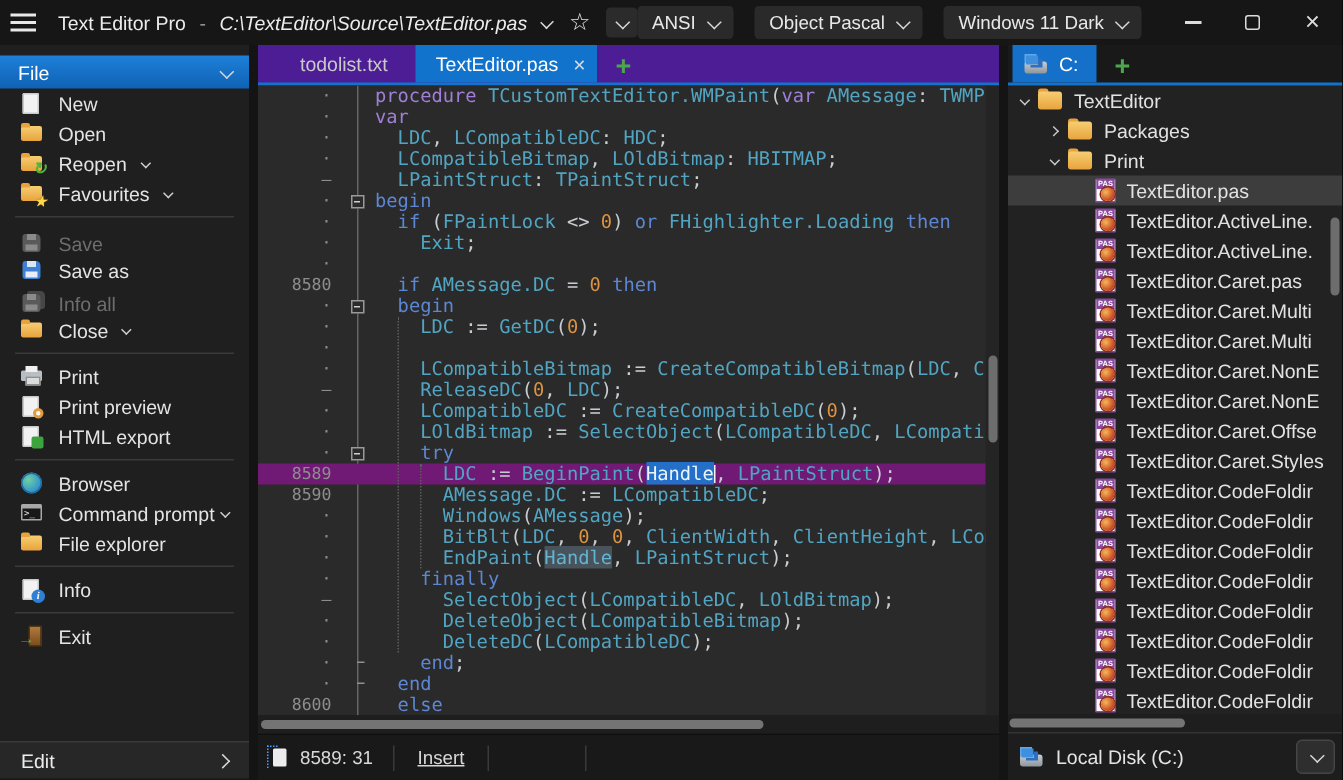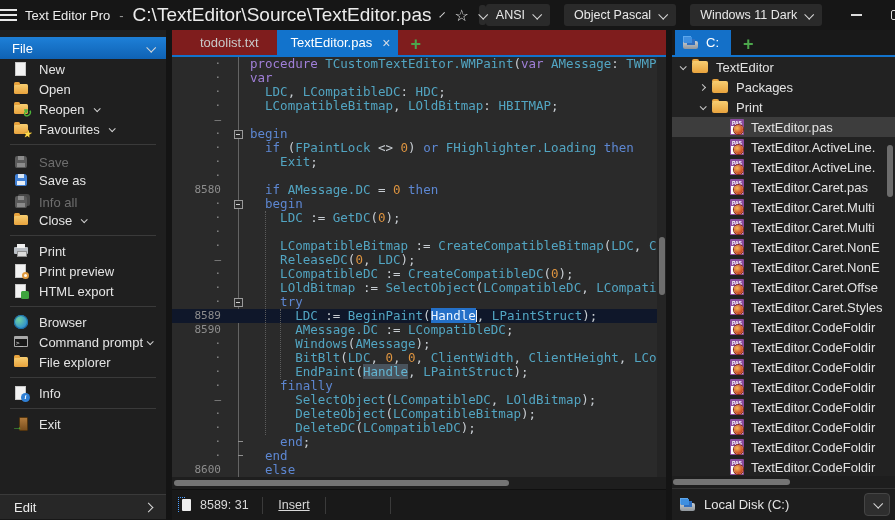--- a/index.html
+++ b/index.html
@@ -8,21 +8,21 @@
   .window { position:relative; width:895px; height:520px; background:#151515; overflow:hidden; color:#e4e4e4; }
 
   
   .titlebar { position:absolute; top:0; left:0; right:0; height:30px; background:#161616; display:flex; align-items:center; }
   .hamburger { width:38px; height:30px; display:flex; align-items:center; justify-content:center; cursor:pointer; }
   .hamburger i { display:block; width:17px; height:2px; background:#e8e8e8; position:relative; }
   .hamburger i::before, .hamburger i::after { content:""; position:absolute; left:0; width:17px; height:2px; background:#e8e8e8; }
   .hamburger i::before { top:-5px; } .hamburger i::after { top:5px; }
   .tb-title { font-size:13px; color:#ececec; margin-left:8px; white-space:nowrap; }
   .tb-dash { color:#9a9a9a; margin:0 9px; font-size:13px; }
-  .tb-path { font-size:19px; color:#ececec; white-space:nowrap; }
+  .tb-path { font-size:13px; color:#ececec; white-space:nowrap;font-style:italic; }
   .chev { display:inline-block; width:7px; height:7px; border-right:1.6px solid #d8d8d8; border-bottom:1.6px solid #d8d8d8; transform:rotate(45deg) translateY(-1px); }
   .chev.r { transform:rotate(-45deg); }
   .chev.sm { width:5px; height:5px; }
   .tb-path-chev { margin:0 8px 0 10px; }
   .tb-star { font-size:16px; color:#e6e6e6; margin:0 4px; cursor:pointer; }
   .tb-chevbtn { width:26px; height:20px; background:#2b2b2b; border-radius:3px; display:flex; align-items:center; justify-content:center; margin-left:6px; cursor:pointer; }
   .tb-group { display:flex; align-items:center; margin-left:auto; }
   .tb-drop { height:22px; background:#2a2a2a; border-radius:3px; display:flex; align-items:center; gap:8px; padding:0 10px; font-size:12.5px; color:#e8e8e8; margin-right:14px; cursor:pointer; white-space:nowrap; }
   .wc { width:40px; height:30px; display:flex; align-items:center; justify-content:center; color:#dcdcdc; cursor:pointer; }
   .wc-min i { display:block; width:11px; height:1.5px; background:#dcdcdc; }
@@ -70,32 +70,32 @@
   .icdoor { position:absolute; right:1px; top:1px; width:9px; height:14px; background:linear-gradient(#b07a3c,#7a4e1e); border:1px solid #53350f; border-radius:1px; }
   .icarrow { position:absolute; left:-1px; top:4px; color:#4db53a; font-size:11px; font-weight:bold; }
   .icarrow::after { content:"\2192"; }
 
   
   .split-l { position:absolute; top:30px; left:166px; width:6px; bottom:0; background:#141414; cursor:col-resize; }
   .split-r { position:absolute; top:30px; left:666px; width:6px; bottom:0; background:#141414; cursor:col-resize; }
 
   
   .center { position:absolute; top:30px; left:172px; width:494px; bottom:0; display:flex; flex-direction:column; }
-  .tabbar { height:27px; background:#7f1d1d; border-bottom:2px solid #1273cc; display:flex; align-items:flex-end; }
+  .tabbar { height:27px; background:#4c1d95; border-bottom:2px solid #1273cc; display:flex; align-items:flex-end; }
   .tab { height:25px; display:flex; align-items:center; padding:0 14px; font-size:13px; color:#c9c9c9; cursor:pointer; white-space:nowrap; margin-left:14px; }
   .tab.active { background:#1273cc; color:#fff; margin-left:4px; padding-right:8px; }
   .tab .tclose { margin-left:10px; color:#d7dde6; font-size:14px; line-height:12px; cursor:pointer; }
   .tab-add { color:#4ca64c; font-size:18px; font-weight:bold; margin:0 0 2px 12px; cursor:pointer; line-height:18px; }
 
   
   .editor { position:relative; height:420px; background:#2a2a2a; overflow:hidden; font-family:"DejaVu Sans Mono",monospace; font-size:12.5px; }
   .foldline { position:absolute; left:66px; top:0; bottom:0; width:1px; background:#646464; }
   .guide { position:absolute; width:0; border-left:1px dotted #5c5c5c; }
   .cl { display:flex; height:14px; line-height:14px; position:relative; }
-  .cl.cur { background:#0f172a; }
+  .cl.cur { background:#701a75; }
   .g { width:58px; flex:none; text-align:right; padding-right:9px; color:#8d8d8d; font-size:11px; }
   .fold { width:16px; flex:none; position:relative; }
   .fm-open { position:absolute; left:3.5px; top:2.5px; width:9px; height:9px; border:1px solid #9a9a9a; background:#2b2b2b; }
   .fm-open::after { content:""; position:absolute; left:1.5px; top:3px; width:4px; height:1px; background:#d0d0d0; }
   .fm-end { position:absolute; left:8px; top:0; width:5px; height:7px; border-bottom:1px solid #909090; }
   .ct { white-space:pre; padding-left:4px; }
   .tk-k { color:#a07fd8; } .tk-f { color:#5d87d2; } .tk-i { color:#52a5c2; }
   .tk-n { color:#dd9440; } .tk-s { color:#c8cdd2; }
   .tk-w { background:#2470c8; color:#eaf4ff; }
   .tk-o { background:#49535c; color:#63b5d2; }
@@ -338,20 +338,21 @@
             <span class="ct"><span class="tk-s">  </span><span class="tk-i">LDC</span><span class="tk-s">, </span><span class="tk-i">LCompatibleDC</span><span class="tk-s">: </span><span class="tk-i">HDC</span><span class="tk-s">;</span></span>
           </div>
           <div class="cl">
             <span class="g">·</span>
             <span class="fold"></span>
             <span class="ct"><span class="tk-s">  </span><span class="tk-i">LCompatibleBitmap</span><span class="tk-s">, </span><span class="tk-i">LOldBitmap</span><span class="tk-s">: </span><span class="tk-i">HBITMAP</span><span class="tk-s">;</span></span>
           </div>
           <div class="cl">
             <span class="g">–</span>
             <span class="fold"></span>
+            <span class="ct"><span class="tk-s">  </span><span class="tk-i">LPaintStruct</span><span class="tk-s">: </span><span class="tk-i">TPaintStruct</span><span class="tk-s">;</span></span>
           </div>
           <div class="cl">
             <span class="g">·</span>
             <span class="fold">
               <i class="fm-open"></i>
             </span>
             <span class="ct"><span class="tk-f">begin</span></span>
           </div>
           <div class="cl">
             <span class="g">·</span>

